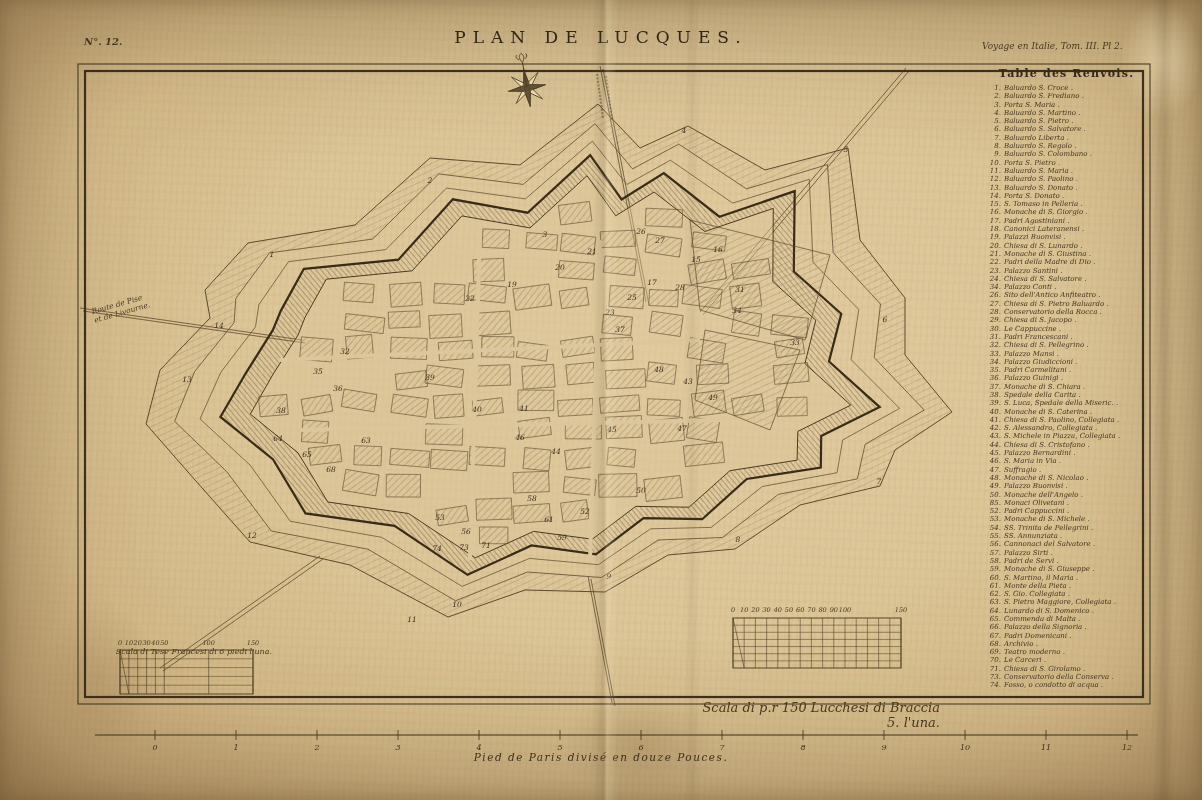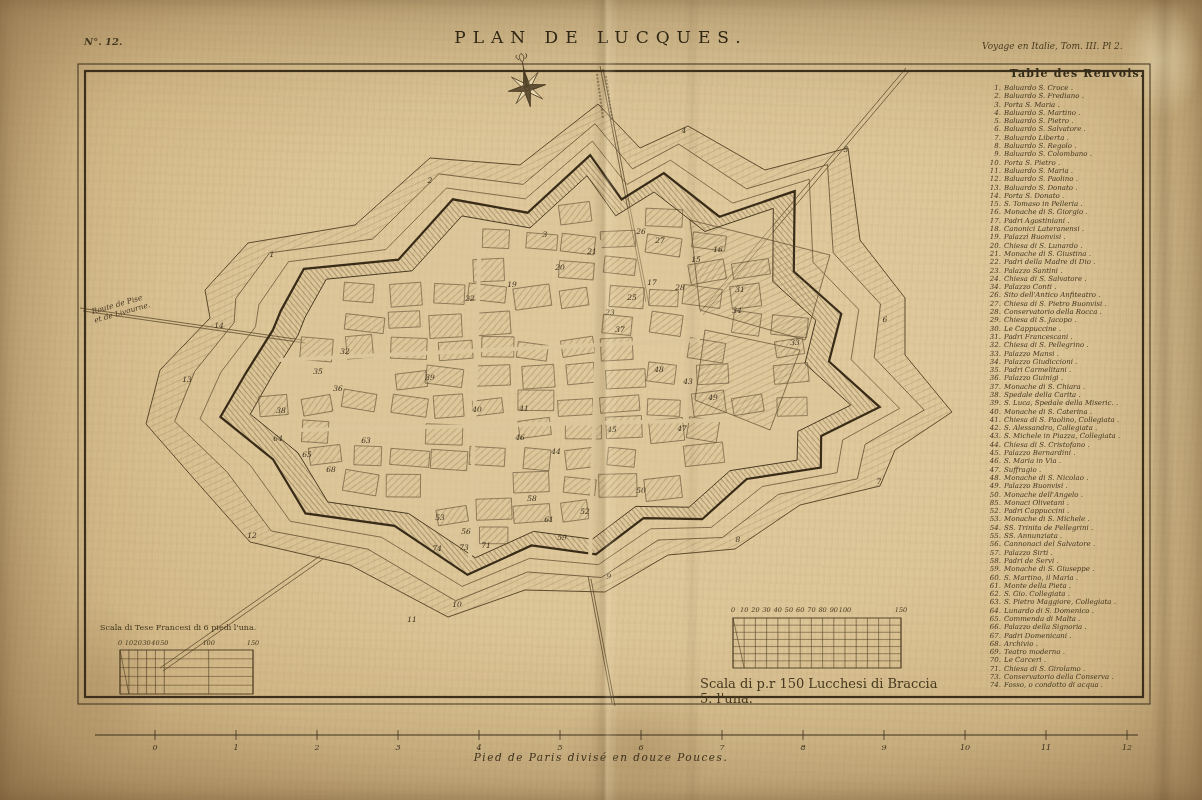--- a/index.html
+++ b/index.html
@@ -18,28 +18,28 @@
   .c1{left:592px;width:26px;background:linear-gradient(90deg,transparent,rgba(88,66,36,.16) 45%,rgba(250,238,205,.20) 58%,transparent);}
   .c2{left:684px;width:16px;background:linear-gradient(90deg,transparent,rgba(88,66,36,.08) 50%,transparent);}
   .c3{right:28px;width:22px;background:linear-gradient(90deg,transparent,rgba(80,58,30,.18) 55%,transparent);}
   svg{position:absolute;left:0;top:0;}
   .plate-no{position:absolute;left:84px;top:36px;font-style:italic;font-size:10px;color:#46391f;font-weight:bold;}
   .title{position:absolute;left:0;right:0;top:27px;text-align:center;font-size:17px;
     letter-spacing:7px;color:#2f2614;}
   .edition{position:absolute;left:982px;top:41px;width:176px;text-align:left;
     font-style:italic;font-size:9px;color:#46391f;}
   .legend{position:absolute;left:988px;top:67px;width:157px;}
-  .legend-title{font-size:11px;letter-spacing:1.2px;text-align:right;color:#332a18;font-weight:bold;}
+  .legend-title{font-size:11px;letter-spacing:1.2px;text-align:center;color:#332a18;font-weight:bold;}
   .legend-list{margin-top:4px;}
   .legend-item{display:flex;font-style:italic;font-size:7px;line-height:8.3px;
     white-space:nowrap;color:#443620;}
   .legend-item .n{width:13px;text-align:right;margin-right:3px;flex:none;}
   .road-label{position:absolute;left:92px;top:299px;transform:rotate(-16deg);
     font-style:italic;font-size:7.5px;line-height:9px;color:#4a3b26;}
-  .scale-caption{position:absolute;color:#46391f;text-align:left;}
+  .scale-caption{position:absolute;font-style:italic;color:#46391f;text-align:right;margin-top:24px;}
   .french{left:100px;top:623px;width:172px;font-size:8px;}
   .lucchese{left:700px;top:676px;width:240px;font-size:13px;}
   .ruler-caption{position:absolute;left:0;right:0;top:751px;text-align:center;
     font-style:italic;font-size:10.5px;letter-spacing:1.5px;color:#3c301d;}
 </style>
 </head>
 <body>
 
 <div class="sheet">
   <div class="tex"></div>
@@ -453,21 +453,21 @@
         <div class="legend-item">
           <span class="n">34.</span>
           <span>Palazzo Conti .</span>
         </div>
         <div class="legend-item">
           <span class="n">26.</span>
           <span>Sito dell'Antico Anfiteatro .</span>
         </div>
         <div class="legend-item">
           <span class="n">27.</span>
-          <span>Chiesa di S. Pietro Buonvisi .</span>
+          <span>Chiesa di S. Pietro Baluardo .</span>
         </div>
         <div class="legend-item">
           <span class="n">28.</span>
           <span>Conservatorio della Rocca .</span>
         </div>
         <div class="legend-item">
           <span class="n">29.</span>
           <span>Chiesa di S. Jacopo .</span>
         </div>
         <div class="legend-item">

